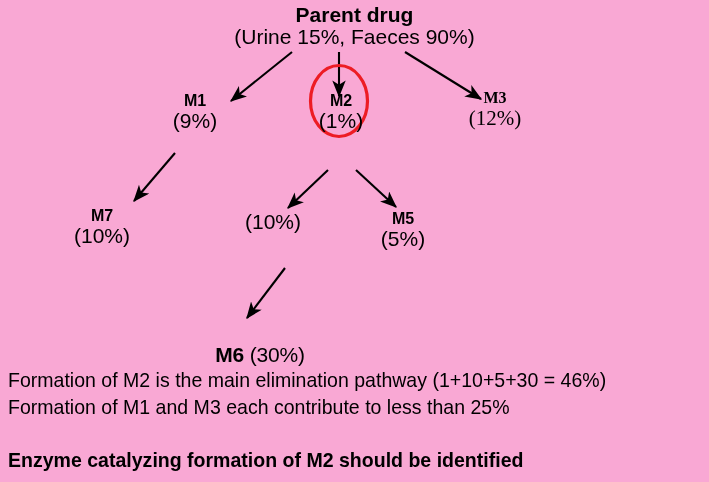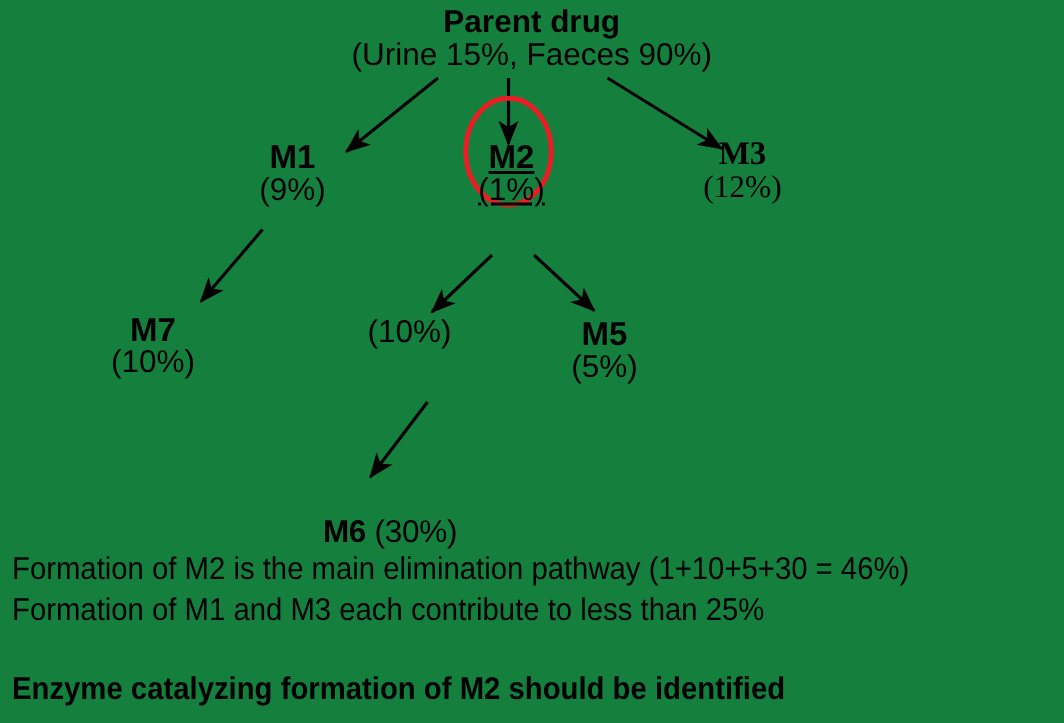--- a/index.html
+++ b/index.html
@@ -4,21 +4,21 @@
 <style>
   html, body {
     margin: 0;
     padding: 0;
     background: #ffffff;
   }
   #page {
     position: relative;
     width: 709px;
     height: 482px;
-    background: #15803d;
+    background: #f9a8d4;
     overflow: hidden;
     font-family: "Liberation Sans", sans-serif;
     color: #000000;
   }
   #arrow-layer {
     position: absolute;
     left: 0;
     top: 0;
     width: 709px;
     height: 482px;
@@ -35,40 +35,40 @@
     letter-spacing: -0.2px;
   }
   .node .pct {
     font-weight: normal;
     font-size: 21px;
     letter-spacing: -0.2px;
   }
   .node .stack-name {
     display: block;
     font-weight: bold;
-    font-size: 22px;
+    font-size: 16px;
   }
   .node .stack-pct {
     display: block;
     font-weight: normal;
     font-size: 21px;
   }
 
   
   #node-parent {
     left: 0;
     top: 4px;
     width: 709px;
   }
   #node-parent .stack-name { font-size: 21px; }
   #node-parent .stack-pct  { font-size: 21px; }
 
   
   #node-m1 { left: 150px; top: 93px; width: 90px; }
-  #node-m2 { left: 296px; top: 93px; width: 90px; text-decoration: underline; }
+  #node-m2 { left: 296px; top: 93px; width: 90px; }
   #node-m3 { left: 450px; top: 90px; width: 90px; font-family: Liberation Serif, serif; }
 
   
   #node-m7 { left: 57px;  top: 208px; width: 90px; }
   #node-m4 { left: 228px; top: 211px; width: 90px; }
   #node-m5 { left: 358px; top: 211px; width: 90px; }
 
   
   #node-m6 { left: 160px; top: 344px; width: 200px; }
 

